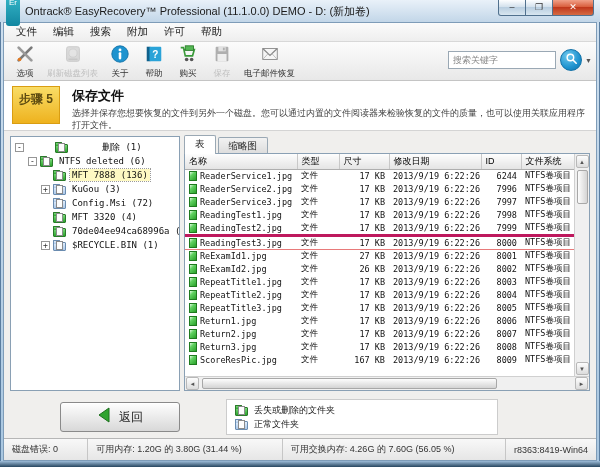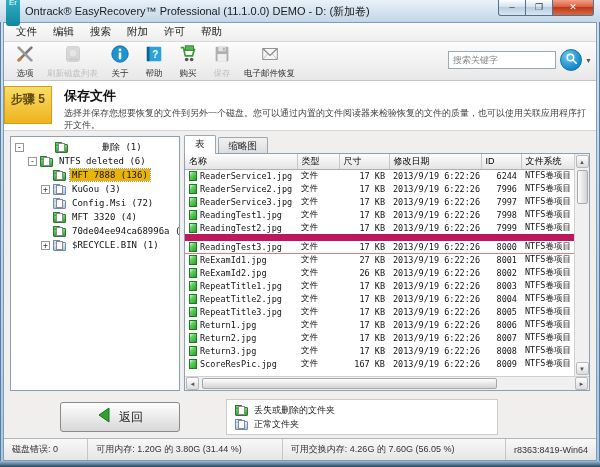--- a/index.html
+++ b/index.html
@@ -44,21 +44,21 @@
   .searchinput { width:108px; height:18px; border:1px solid #9aa8b4; font-size:9px; padding:0 4px;
     color:#555; background:#fff; }
   .searchinput::placeholder { color:#888; }
   .searchbtn { width:22px; height:22px; border-radius:50%; margin-left:4px; border:1px solid #1272a8;
     background:radial-gradient(circle at 35% 30%, #6fc9ee, #1e93cf 60%, #0f6fa8); display:flex;
     align-items:center; justify-content:center; }
   .searchbtn svg { width:13px; height:13px; }
   .searcharrow { font-size:7px; color:#555; margin-left:3px; }
 
   
-  .step { height:50px; background:#ffffff; border-bottom:1px solid #d4d4d4; display:flex; padding:5px 8px 0 0; }
+  .step { height:50px; background:#ffffff; border-bottom:1px solid #d4d4d4; display:flex; padding:5px 8px 0 8px; }
   .stepbox { width:48px; height:38px; background:linear-gradient(#f9dd67,#eeb21e);
     border:1px solid #d99d12; font-size:12px; font-weight:bold; color:#5c4a10;
     display:flex; align-items:flex-start; justify-content:center; padding-top:4px; flex:0 0 auto; }
   .steptext { margin-left:12px; overflow:hidden; }
   .steptitle { font-size:13px; font-weight:bold; color:#111; margin-top:1px; }
   .stepdesc { font-size:9px; color:#444; line-height:12px; margin-top:2px; }
 
   
   .content { flex:1; display:flex; padding:5px 6px; gap:4px; background:#f0efed; min-height:0; }
   .treepanel { width:170px; flex:0 0 auto; background:#fff; border:1px solid #8aa0b4; overflow:hidden; padding:3px 0; }
@@ -69,40 +69,40 @@
   .texp.exp-minus::before { content:"-"; } .texp.exp-plus::before { content:"+"; }
   .texp.exp-none { visibility:hidden; }
   .folder { width:13px; height:9px; flex:0 0 auto; position:relative; margin-right:4px; margin-top:2px;
     border:1px solid #2a7a2a; border-radius:1px; background:linear-gradient(#7cd87c,#2aa42a); }
   .folder::before { content:""; position:absolute; top:-3px; left:-1px; width:5px; height:3px;
     background:inherit; border:inherit; border-bottom:none; border-radius:1px 1px 0 0; }
   .folder::after { content:""; position:absolute; left:2px; top:-2px; width:5px; height:7px;
     background:#fdfdfd; border:1px solid #8a8a8a; }
   .folder.f-blue { border-color:#6a8cb0; background:linear-gradient(#e2eefb,#a9c7ea); }
   .tlab { font-family:"DejaVu Sans Mono", monospace; font-size:9px; color:#111; padding:1px 2px; }
-  .tlab.sel { background:#eab308; outline:1px dotted #9a9a9a;text-align:right; }
+  .tlab.sel { background:#fef9c3; outline:1px dotted #9a9a9a;text-align:right; }
 
   .rightpanel { flex:1; display:flex; flex-direction:column; min-width:0; }
   .tabs { height:17px; display:flex; align-items:flex-end; }
   .tab { font-size:9.5px; color:#222; padding:2px 10px 1px 10px; border:1px solid #9aa8b4; border-bottom:none;
     background:linear-gradient(#f2f2f2,#dcdcdc); margin-right:2px; border-radius:2px 2px 0 0; position:relative; top:1px; }
   .tab.active { background:#fff; z-index:2; padding-bottom:3px; }
   .tableframe { flex:1; border:1px solid #8aa0b4; background:#fff; display:flex; flex-direction:column; min-height:0; position:relative; }
   .tscroll { display:flex; flex:1; min-height:0; }
   .tablewrap { flex:1; overflow:hidden; }
   table.grid { border-collapse:collapse; table-layout:fixed; width:389px; }
   .grid th { height:15px; font-size:9px; font-weight:normal; text-align:left; padding:0 4px;
     background:linear-gradient(#fdfdfd,#e4e4e4); border-right:1px solid #c8c8c8; border-bottom:1px solid #aeaeae;
     white-space:nowrap; overflow:hidden; }
   .grid td { height:13px; font-family:"DejaVu Sans Mono", monospace; font-size:8.5px; color:#111;
     padding:0 4px; white-space:nowrap; overflow:hidden; border-top:1px solid transparent; border-bottom:1px solid transparent; }
   .c-name { width:112px; } .c-type { width:42px; } .c-size { width:50px; text-align:right; }
   .c-date { width:92px; } .c-id { width:40px; text-align:right; } .c-fs { width:53px; }
   td.c-type { font-family:"Liberation Sans", sans-serif; font-size:8.5px; }
-  tr.rowsel td { border-top:7px solid #be185d; border-bottom:1px solid #e87a7a; }
+  tr.rowsel td { border-top:3px solid #be185d; border-bottom:1px solid #e87a7a; }
   .ficon { display:inline-block; width:8px; height:10px; vertical-align:-2px; margin-right:3px;
     background:linear-gradient(135deg,#e6fbe6 0%,#62d262 35%,#28a028 100%); border:1px solid #1e7a1e; }
   .namecell { display:inline-block; }
 
   
   .vscroll { width:15px; flex:0 0 auto; background:#f0f0f0; border-left:1px solid #d0d0d0;
     display:flex; flex-direction:column; align-items:center; }
   .hscroll { height:14px; flex:0 0 auto; background:#f0f0f0; border-top:1px solid #d0d0d0;
     display:flex; align-items:center; }
   .sbtn { width:13px; height:13px; background:linear-gradient(#fdfdfd,#dcdcdc); border:1px solid #b8b8b8;

